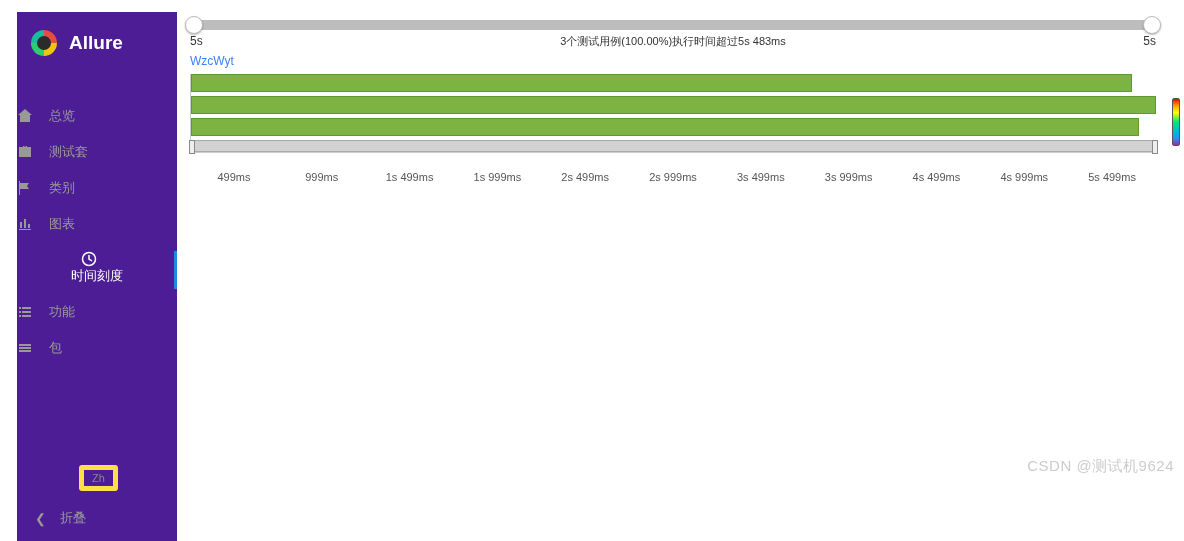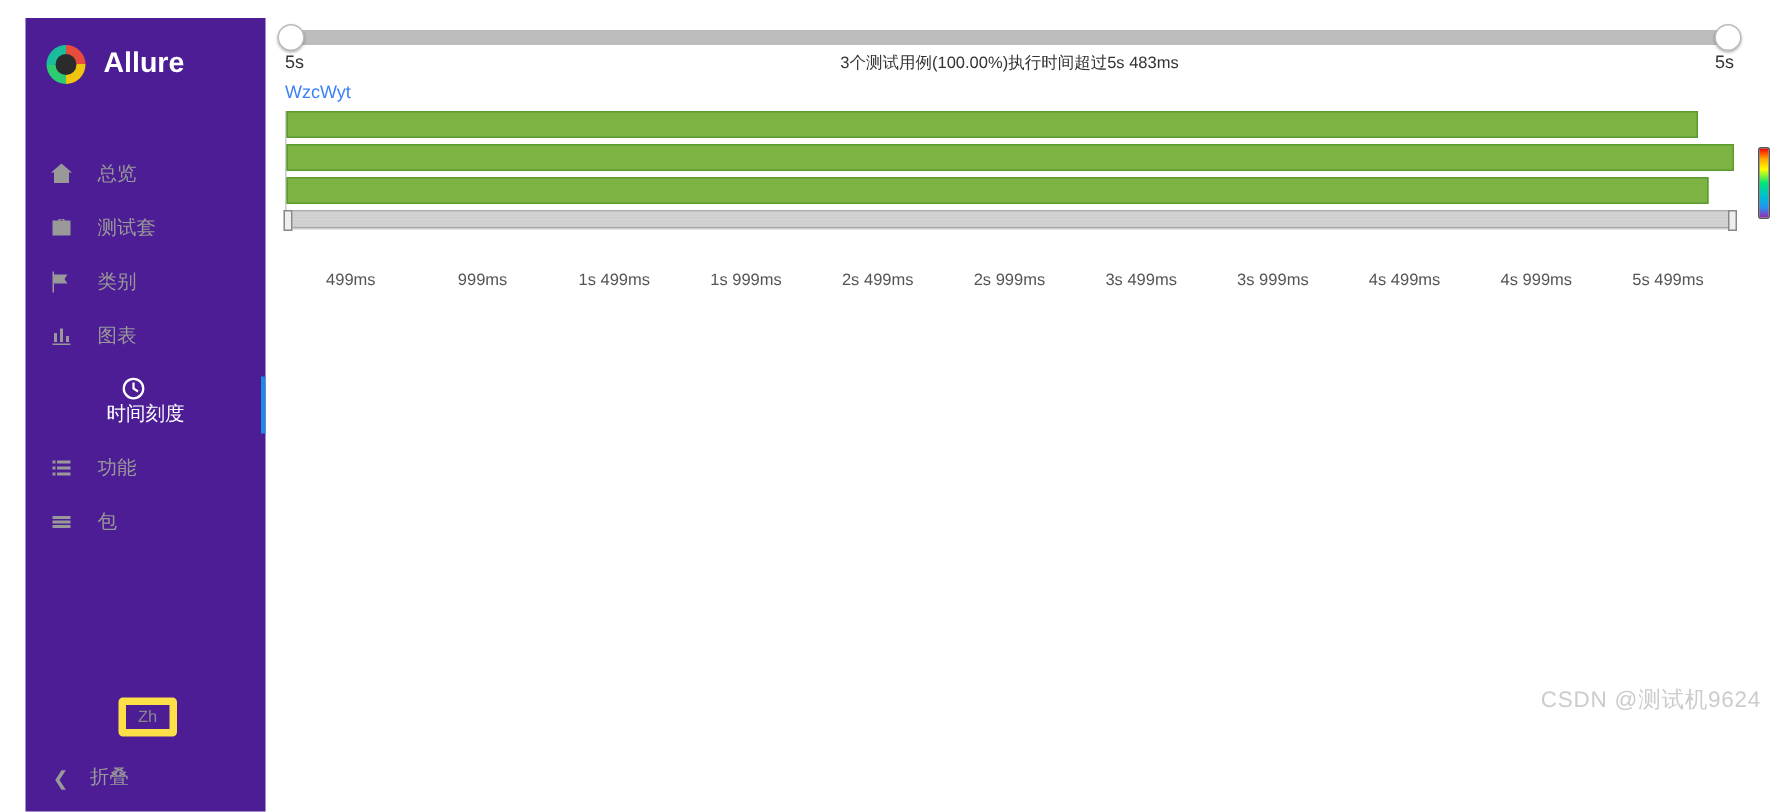--- a/index.html
+++ b/index.html
@@ -5,21 +5,21 @@
     * { margin: 0; padding: 0; box-sizing: border-box; }
     body { font-family: -apple-system, BlinkMacSystemFont, "Segoe UI", Arial, sans-serif; background: #fff; width: 1184px; height: 541px; overflow: hidden; position: relative; }
     
     .sidebar { position: absolute; left: 0; top: 12px; width: 160px; height: 541px; background: #4c1d95; color: #999; margin-left: 17px; }
     .logo-row { display: flex; align-items: center; padding: 18px 14px; }
     .logo-ring { width: 26px; height: 26px; border-radius: 50%; background: conic-gradient(#e74c3c 0 90deg, #f1c40f 90deg 180deg, #2ecc71 180deg 270deg, #1abc9c 270deg 360deg); position: relative; margin-right: 12px; }
     .logo-ring::after { content: ''; position: absolute; inset: 6px; background: #2b2b2b; border-radius: 50%; }
     .logo-text { color: #fff; font-size: 19px; font-weight: 600; }
     
     .nav { margin-top: 24px; }
-    .nav-item { display: flex; align-items: center; padding: 9px 16px; font-size: 13px; cursor: pointer; color: #999; }
+    .nav-item { display: flex; align-items: center; padding: 9px 0; font-size: 13px; cursor: pointer; color: #999; }
     .nav-item.active { color: #fff; flex-direction: column; }
     .nav-item .nicon { width: 16px; height: 16px; margin-right: 16px; display: inline-flex; align-items: center; justify-content: center; }
     .nav-item-label { }
     .active-mark { position: absolute; left: 157px; width: 3px; height: 38px; background: #1e88e5; }
     
     .lang-pill { position: absolute; left: 62px; bottom: 62px; border: 5px solid #fde047; border-radius: 3px; padding: 2px 8px; font-size: 11px; color: #888; cursor: pointer; }
     .collapse-row { position: absolute; left: 18px; bottom: 26px; display: flex; align-items: center; font-size: 13px; color: #999; cursor: pointer; }
     .collapse-row .chv { margin-right: 14px; }
     
     .main { position: absolute; left: 160px; top: 0; right: 0; height: 486px; }
@@ -36,21 +36,21 @@
     .series-label { font-size: 12px; color: #3b82f6; margin-bottom: 6px; }
     .bars-frame { border: 1px solid #ccc; border-top: none; border-right: none; position: relative; }
     .bar-row { height: 18px; margin-bottom: 4px; background: #7cb342; border: 0.5px solid #5a9a2e; }
     .bar-row.b0 { width: 97.5%; }
     .bar-row.b1 { width: 100%; }
     .bar-row.b2 { width: 98.2%; }
     .range-sel { height: 12px; background: repeating-linear-gradient(0deg, #d5d5d5, #d5d5d5 1px, #cfcfcf 1px, #cfcfcf 2px); border: 1px solid #aaa; position: relative; margin-top: 1px; }
     .range-sel .grip { position: absolute; top: -1px; width: 6px; height: 14px; background: #eee; border: 1px solid #888; }
     .range-sel .grip.l { left: -3px; }
     .range-sel .grip.r { right: -3px; }
-    .axis { display: flex; margin-top: 28px; font-size: 11px; color: #555; position: relative; }
+    .axis { display: flex; margin-top: 18px; font-size: 11px; color: #555; position: relative; justify-content: center; }
     .tick { flex: 1; text-align: center; }
     
     .vbar { position: absolute; right: 4px; top: 98px; width: 8px; height: 48px; background: linear-gradient(#ff0000, #ffa500 15%, #ffff00 30%, #00e676 50%, #00bcd4 70%, #2196f3 85%, #9c27b0); border: 1px solid #555; border-radius: 2px; cursor: pointer; }
     
     .watermark { position: absolute; right: 10px; bottom: 10px; font-size: 15px; color: #ccc; letter-spacing: 0.5px; text-align: right; }
     
     svg { width: 16px; height: 16px; fill: currentColor; }
   </style>
 </head>
 <body>

